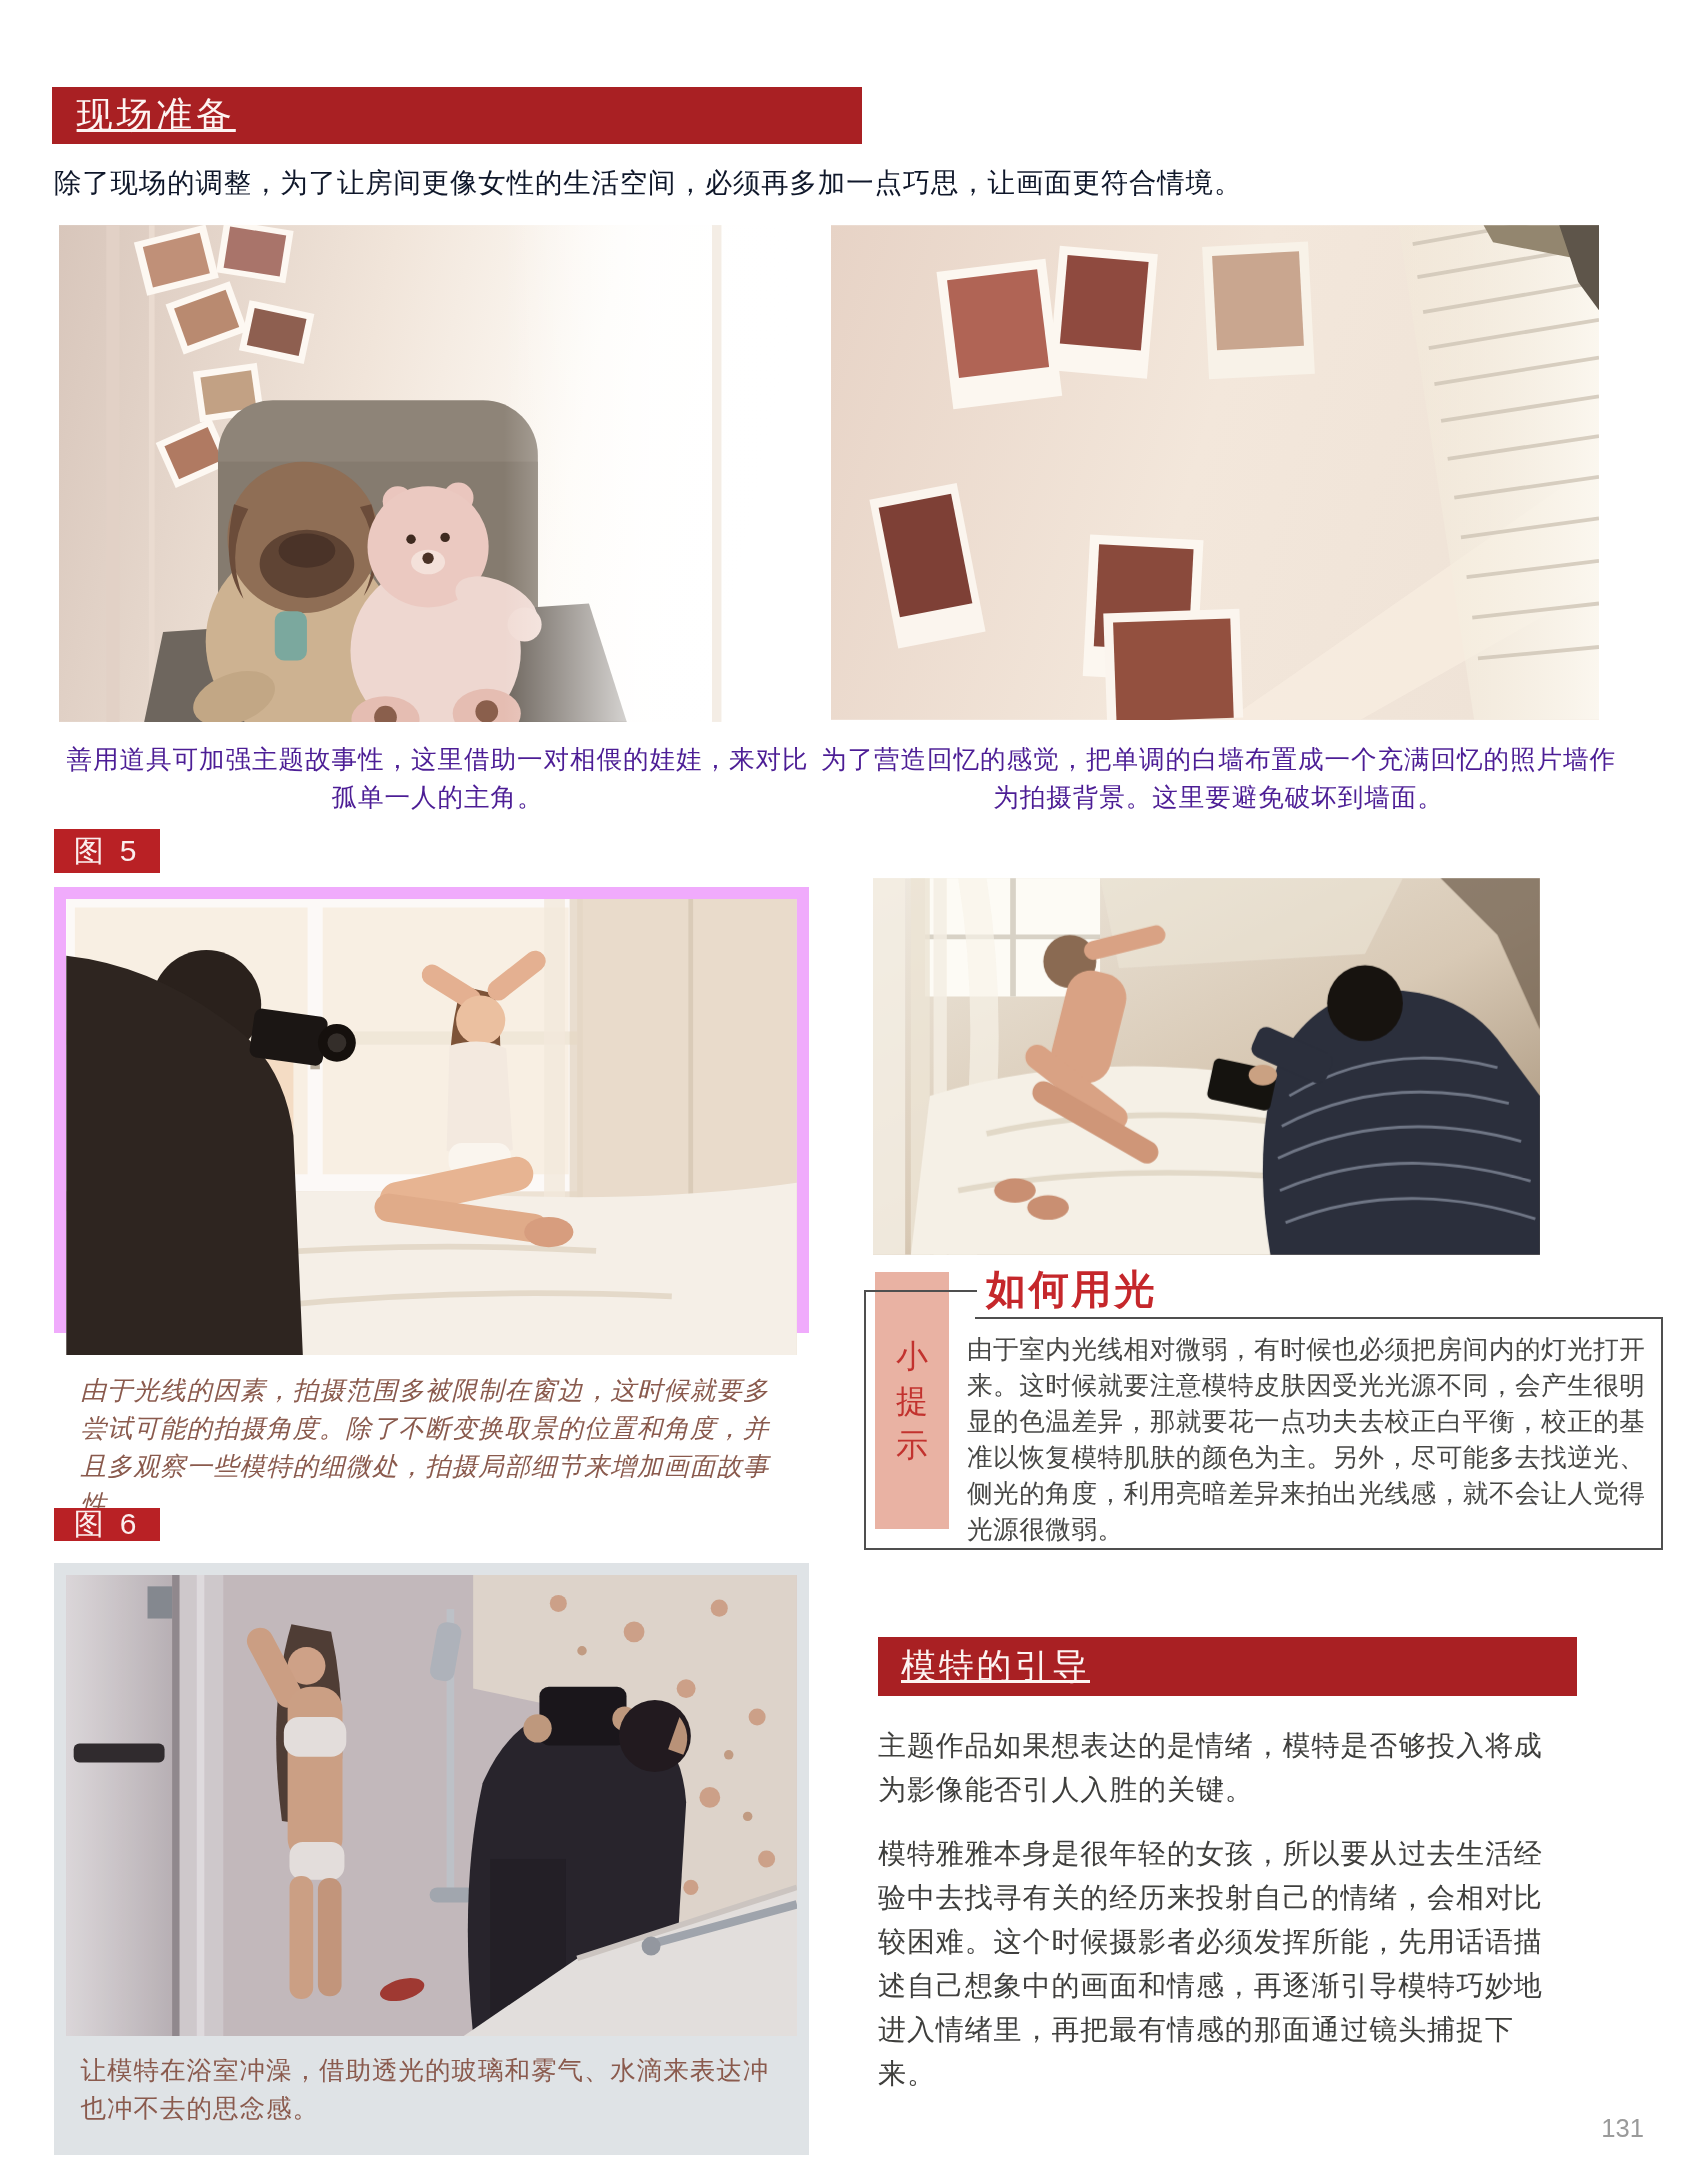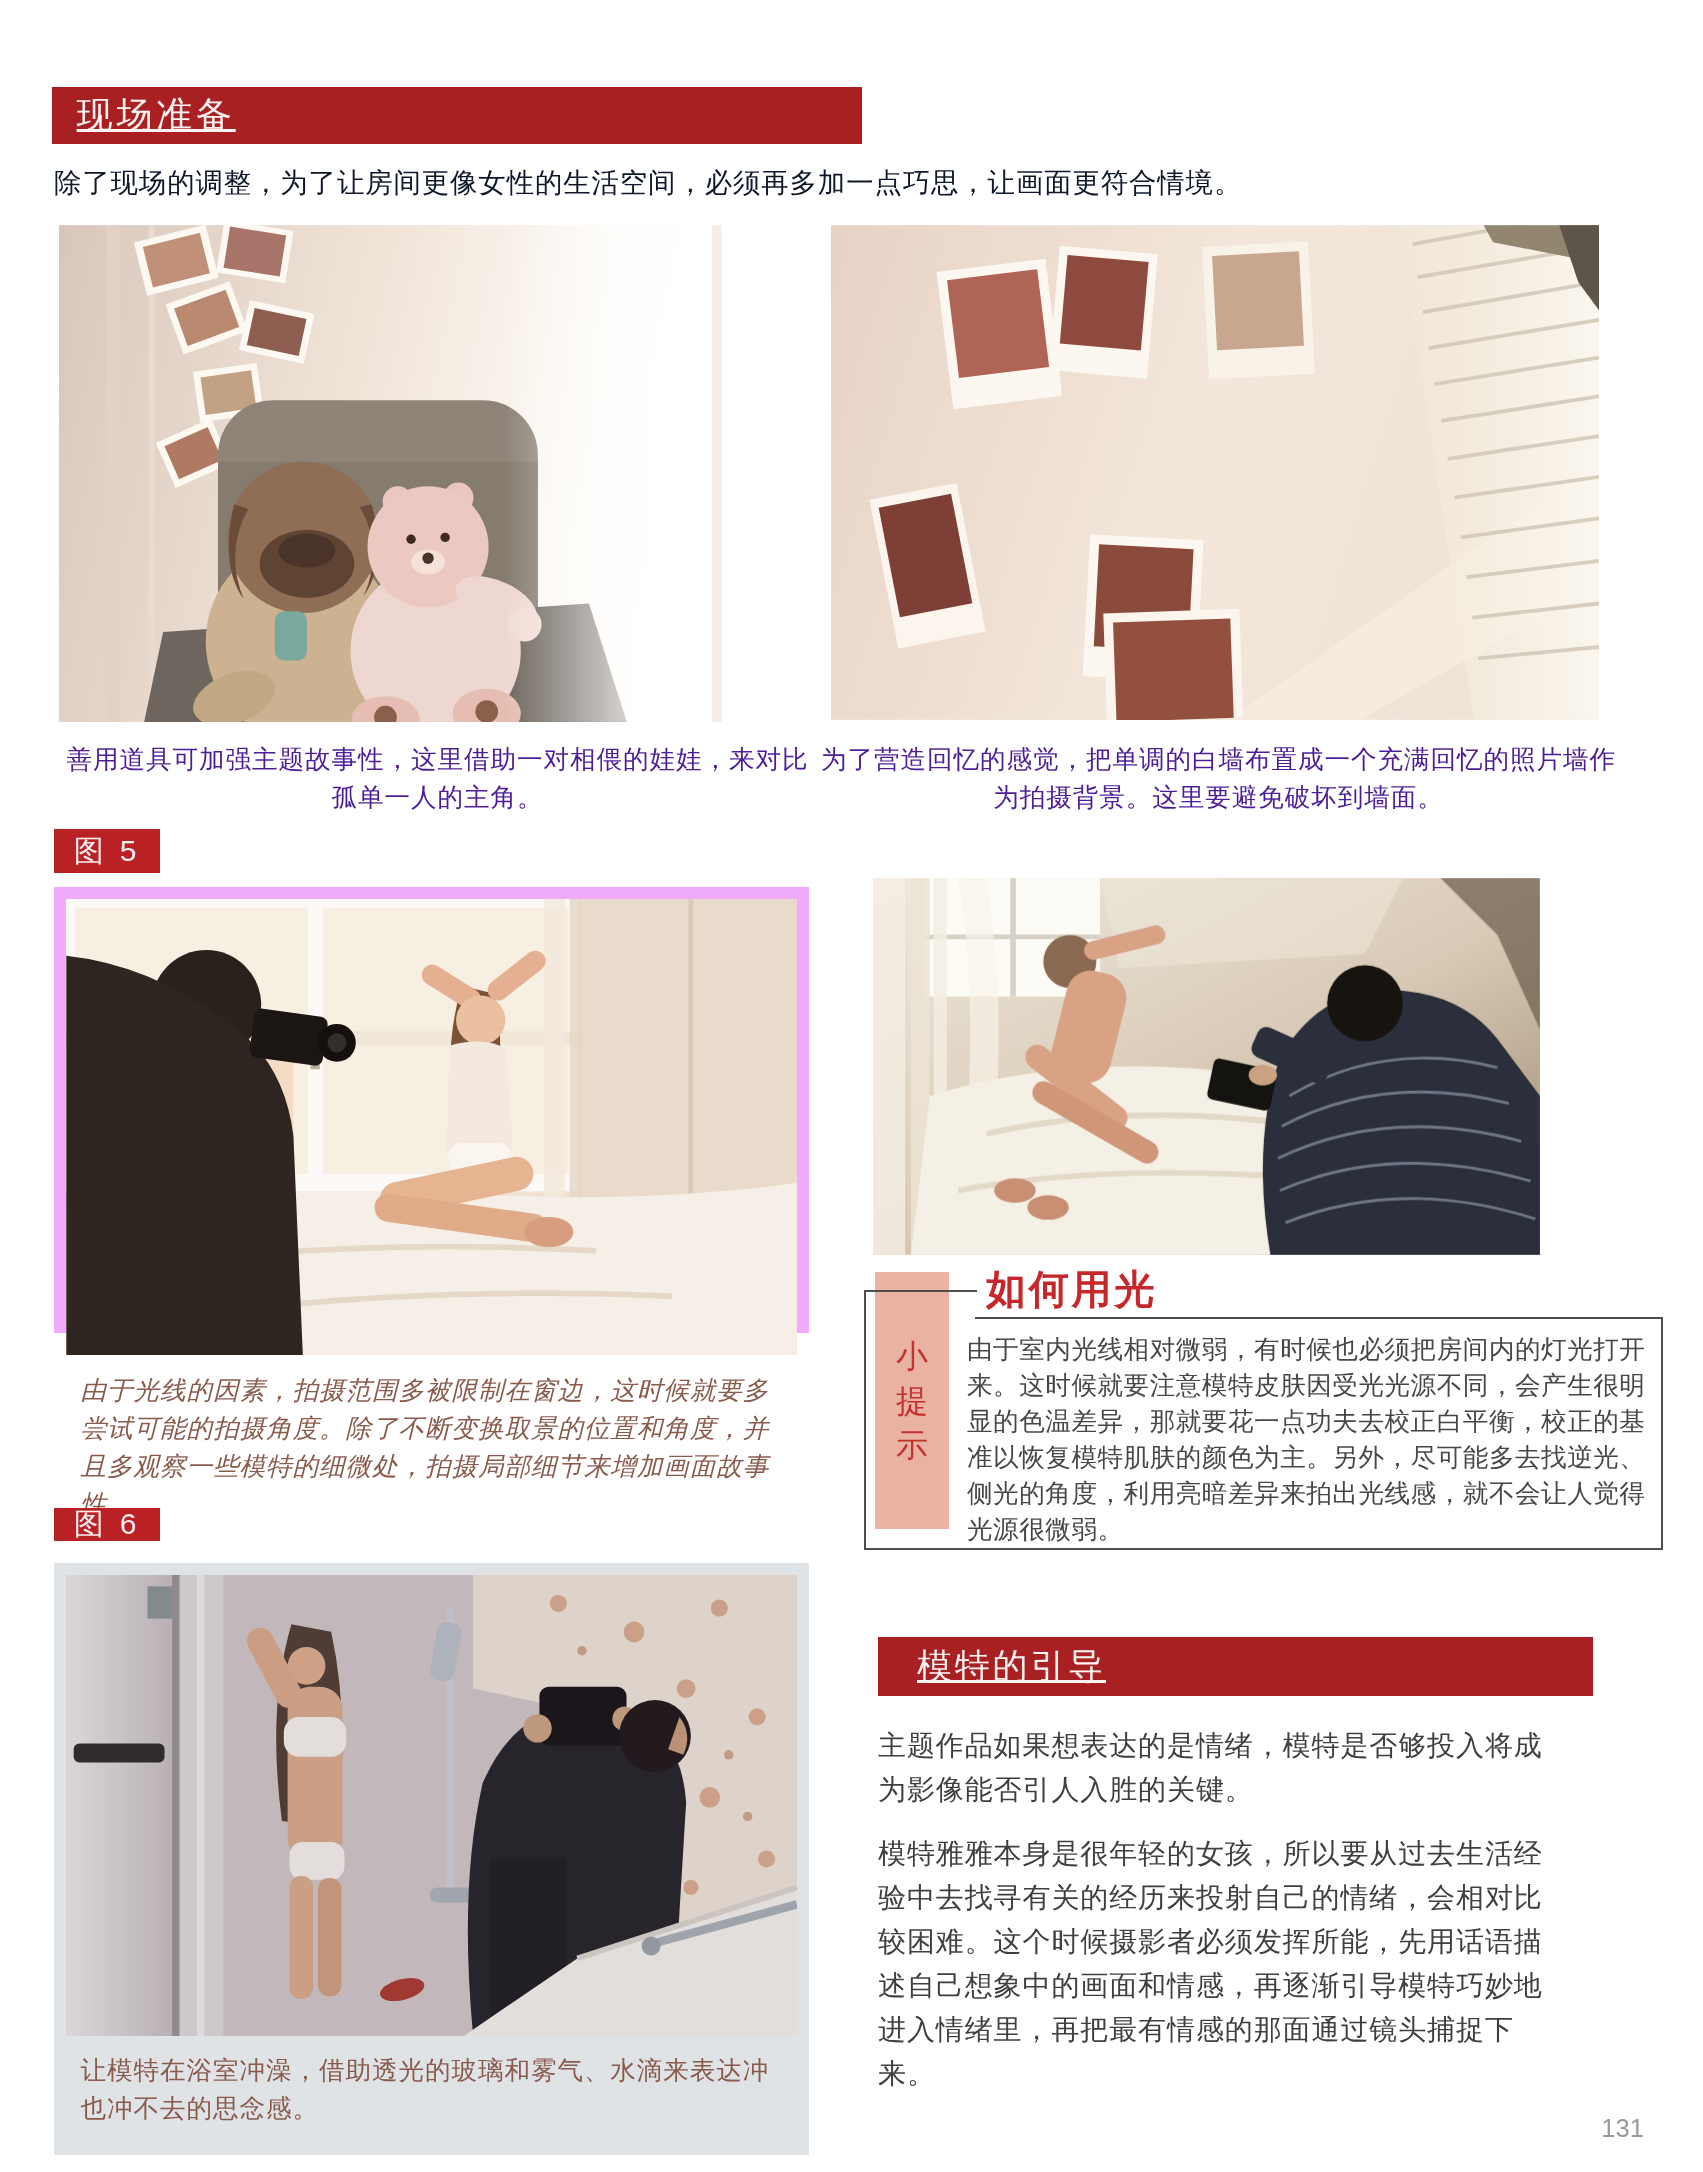--- a/index.html
+++ b/index.html
@@ -1,21 +1,21 @@
 <!DOCTYPE html>
 <html style="font-size:15px"><head>
 <meta charset="utf-8">
 <style>
   html,body{margin:0;padding:0;background:#ffffff;}
   #page{position:relative;width:1703px;height:2173px;background:#ffffff;overflow:hidden;
         font-family:"Liberation Sans","DejaVu Sans",sans-serif;}
   .abs{position:absolute;}
   .banner{background:#a92023;color:#fdf4f2;display:flex;align-items:center;text-decoration:underline;}
   .banner1{left:52px;top:87px;width:785px;height:57px;font-size:36px;padding-left:24.6px;letter-spacing:3.8px;}
-  .banner2{left:878px;top:1637px;width:676px;height:59px;font-size:35px;padding-left:39px;letter-spacing:2.8px;}
+  .banner2{left:878px;top:1637px;width:676px;height:59px;font-size:35px;padding-left:23px;letter-spacing:2.8px;}
   .figlabel{background:#b92125;color:#fbeeee;font-size:30px;display:flex;align-items:center;justify-content:center;letter-spacing:3.8px;}
   .fig5label{left:54px;top:829px;width:106px;height:44px;}
   .fig6label{left:54px;top:1508px;width:106px;height:33px;}
   .intro{left:54px;top:165px;width:1420px;font-size:27.4px;color:#0f172a;letter-spacing:0.9px;}
   .cap{font-size:25.6px;line-height:38px;color:#4c1d95;letter-spacing:0.9px;text-align:center;}
   .capA{left:54px;top:740px;width:767px;}
   .capB{left:817px;top:740px;width:803px;}
   .panel5{left:54px;top:887px;width:755px;height:446px;background:#f0abfc;font-style:italic;}
   .panel6{left:54px;top:1563px;width:755px;height:592px;background:#dfe3e6;}
   .figcap{font-size:25.6px;line-height:38px;color:#8a5a4d;letter-spacing:0.9px;}

